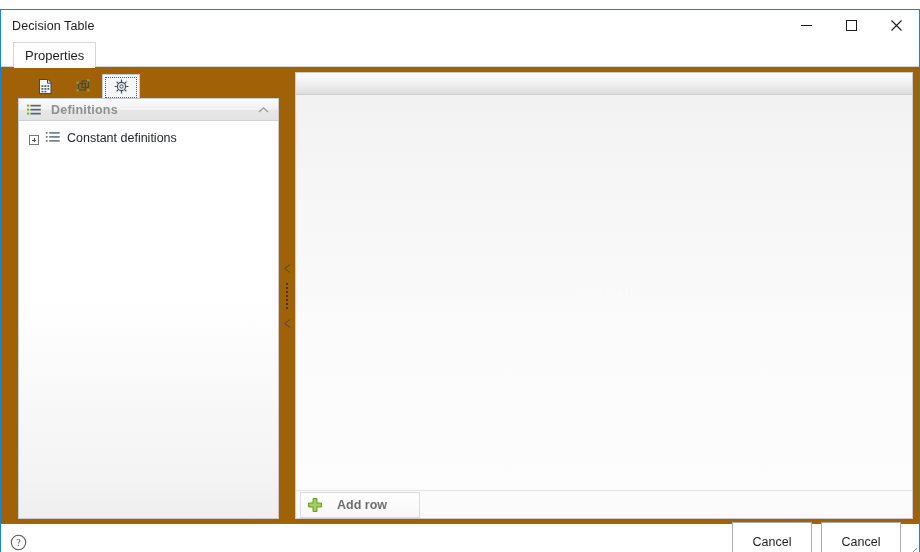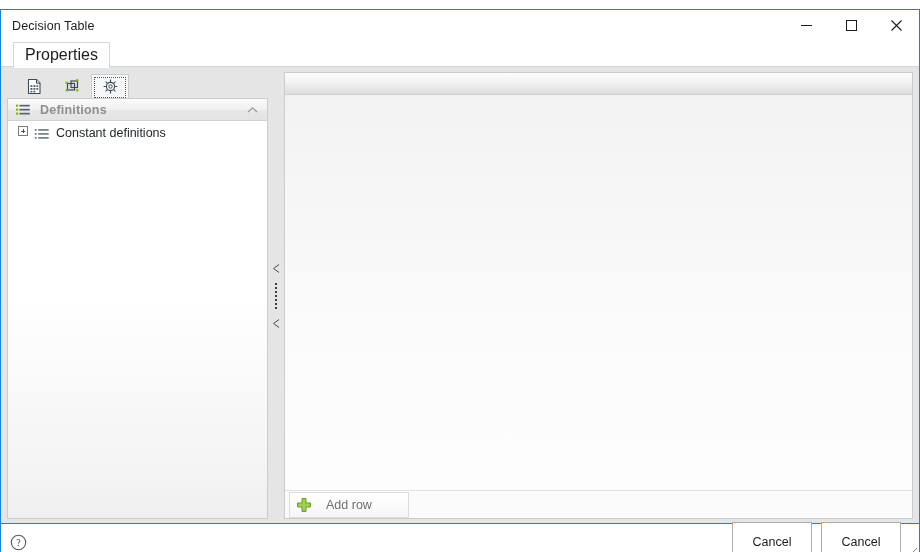--- a/index.html
+++ b/index.html
@@ -64,21 +64,21 @@
     content: "";
     position: absolute;
     left: 0; right: 0; bottom: 0;
     height: 1px;
     background: #d6d6d6;
   }
   .tab {
     height: 24px;
     padding: 0 11px;
     display: flex; align-items: center;
-    font-size: 16px;
+    font-size: 13px;
     color: #3d3d3d;
     border: 1px solid #d6d6d6;
     border-bottom: none;
     background: #eceff1;
     margin-right: -1px;
     position: relative;
     z-index: 1;
     white-space: nowrap;
   }
   .tab.active {
@@ -90,22 +90,22 @@
   .tab.active::after {
     content: "";
     position: absolute;
     left: 0; right: 0; bottom: -1px; height: 2px;
     background: #ffffff;
   }
 
   
   .dialog-body {
     flex: 1;
-    background: #e5e5e5;
-    padding: 5px 6px 4px 6px;
+    background: #a16207;
+    padding: 5px 6px 4px 17px;
     display: flex;
     min-height: 0;
     position: relative;
   }
 
   
   .left-col {
     width: 262px;
     min-width: 262px;
     display: flex;
@@ -185,21 +185,21 @@
 
   .tree-area {
     flex: 1;
     min-height: 0;
     background: linear-gradient(to bottom, #ffffff 0%, #ffffff 45%, #fbfbfb 60%, #f4f4f4 88%, #efefef 100%);
     padding-top: 5px;
     overflow: hidden;
   }
   .tree-row {
     display: flex;
-    align-items: flex-start;
+    align-items: flex-end;
     height: 19px;
     padding-left: 10px;
     font-size: 12.5px;
     color: #23272b;
   }
   .expander {
     width: 10px; height: 10px;
     border: 1px solid #7a7a7a;
     background: #ffffff;
     margin-right: 6px;
@@ -279,20 +279,21 @@
     user-select: none;
   }
   .addrow-bar {
     height: 28px;
     min-height: 28px;
     background: #fbfbfb;
     border-top: 1px solid #e2e2e2;
     display: flex;
     align-items: center;
     padding-left: 4px;
+    font-weight: bold;
   }
   .addrow-btn {
     height: 26px;
     width: 120px;
     display: flex;
     align-items: center;
     border: 1px solid #dcdcdc;
     background: linear-gradient(to bottom,#ffffff,#f7f7f7);
     padding: 0 6px;
   }

